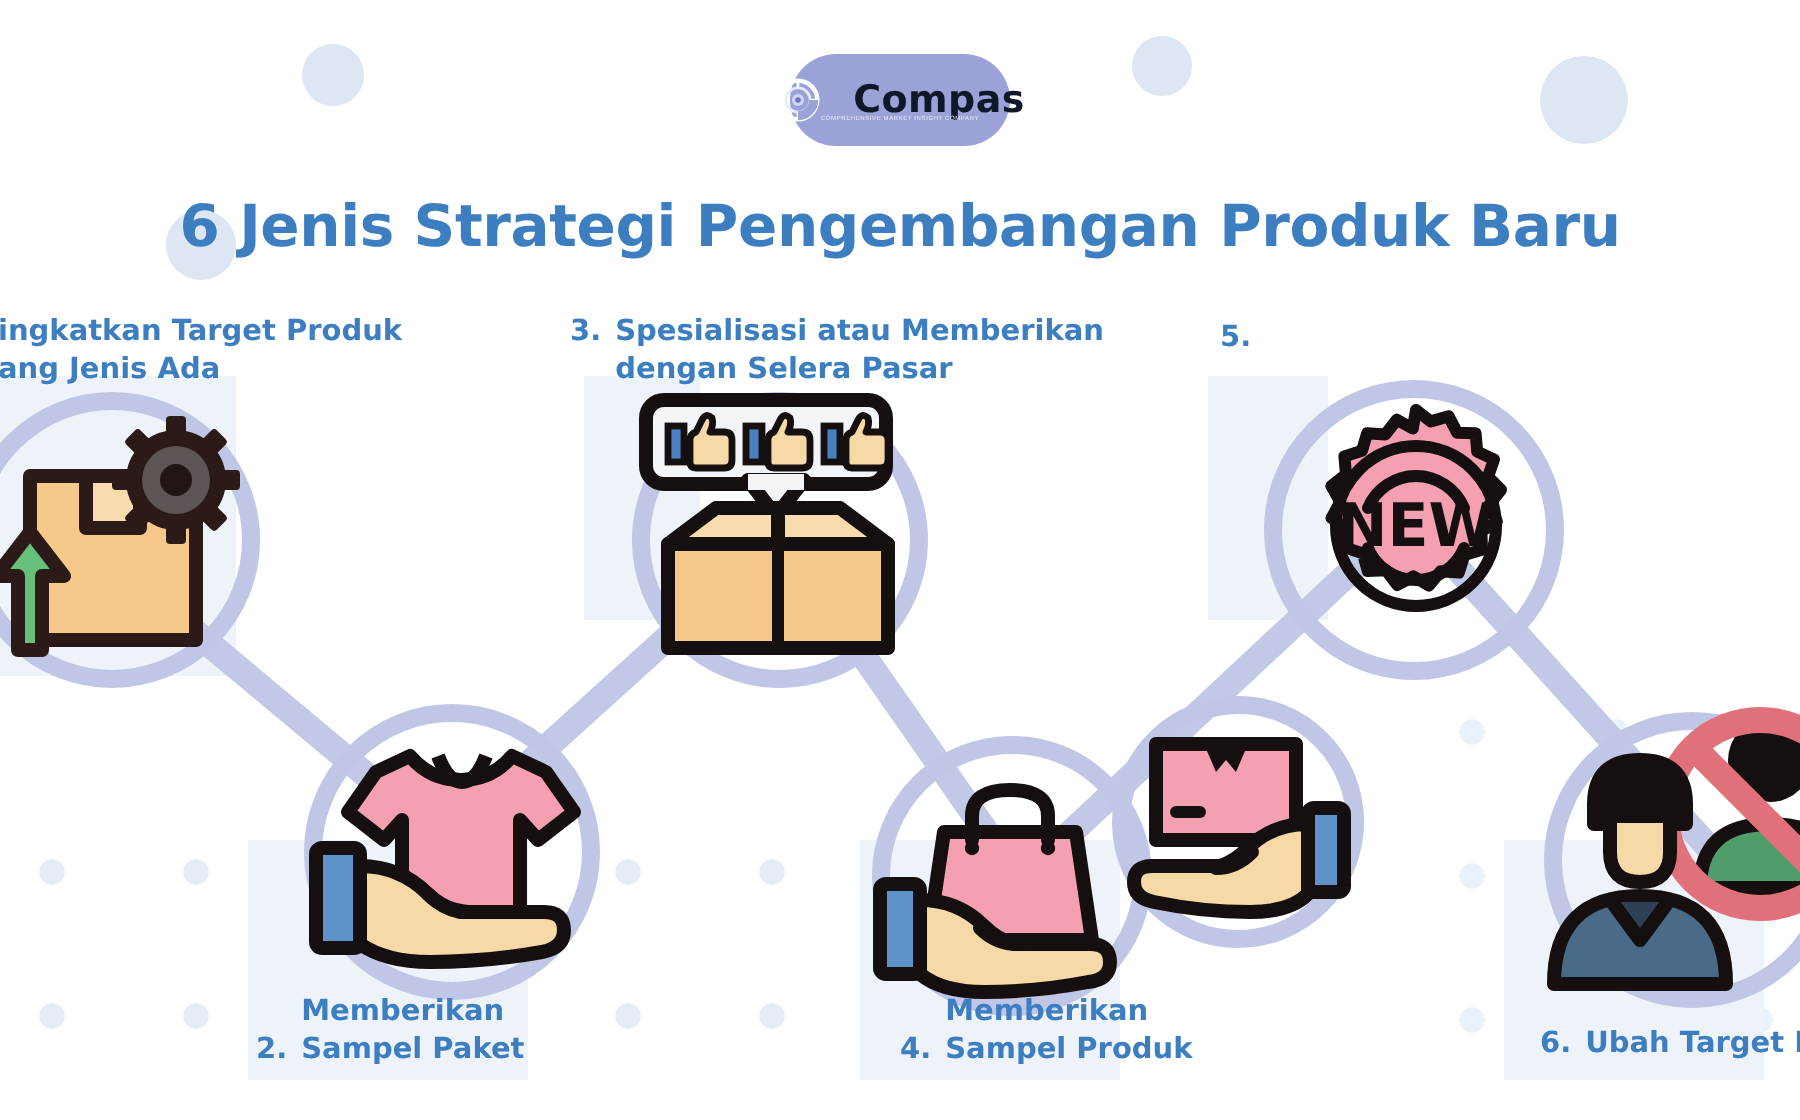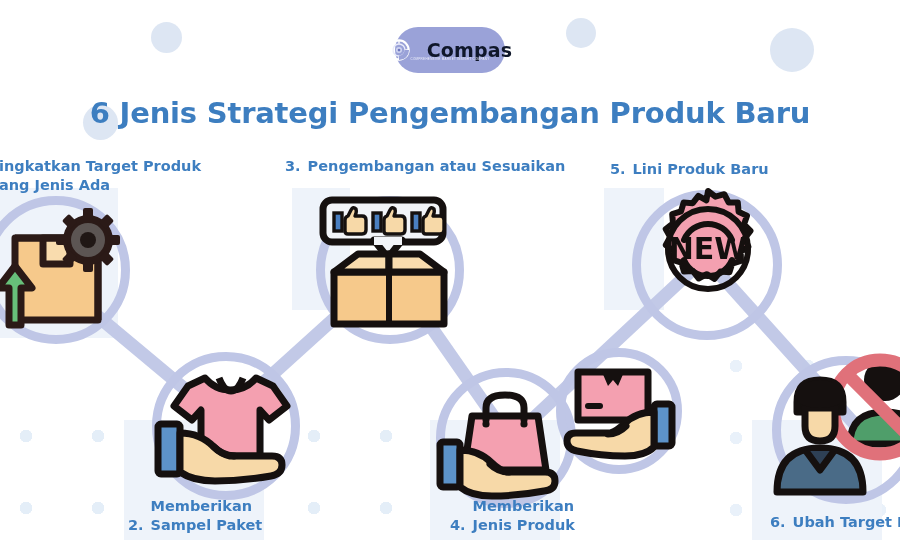--- a/index.html
+++ b/index.html
@@ -118,34 +118,33 @@
   <div class="label stack-num" style="left:128px;top:497px;">
     <span class="num">2.</span>
     <span class="txt">
       <span>Memberikan</span><br><span>Sampel Paket</span>
     </span>
   </div>
 
   <div class="label" style="left:285px;top:157px;">
     <span class="num">3.</span>
     <span class="txt">
-      <span>Pengembangan atau Sesuaikan</span><br>
+      <span>Spesialisasi atau Memberikan</span><br><span>dengan Selera Pasar</span>
     </span>
   </div>
 
   <div class="label stack-num" style="left:450px;top:497px;">
     <span class="num">4.</span>
     <span class="txt">
-      <span>Memberikan</span><br><span>Jenis Produk</span>
+      <span>Memberikan</span><br><span>Sampel Produk</span>
     </span>
   </div>
 
   <div class="label" style="left:610px;top:160px;">
     <span class="num">5.</span>
-    <span class="txt">Lini Produk Baru</span>
   </div>
 
   <div class="label" style="left:770px;top:513px;">
     <span class="num">6.</span>
     <span class="txt">Ubah Target P</span>
   </div>
 
   <div class="icon" style="left:-5px;top:200px;">
     <svg width="135" height="135" viewBox="0 0 135 135">
 
@@ -201,21 +200,21 @@
 
       <g transform="translate(0,6)">
         <path d="M16 70 H126 V122 H16 Z" fill="#f6c98b" stroke="#15100f" stroke-width="7" stroke-linejoin="round"></path>
         <path d="M16 70 L40 52 H71 L71 70 Z" fill="#f9dcae" stroke="#15100f" stroke-width="7" stroke-linejoin="round"></path>
         <path d="M126 70 L102 52 H71 L71 70 Z" fill="#f9dcae" stroke="#15100f" stroke-width="7" stroke-linejoin="round"></path>
         <path d="M71 70 V122" stroke="#15100f" stroke-width="6"></path>
       </g>
     </svg>
   </div>
 
-  <div class="icon" style="left:645px;top:186px;">
+  <div class="icon" style="left:645px;top:200px;">
     <svg width="126" height="126" viewBox="0 0 126 126">
       <g transform="translate(63,63)">
         <g id="scallop" fill="#f4a0b0" stroke="#15100f" stroke-width="6" stroke-linejoin="round">
           <path d="M0 -58
                    L7.4 -52.3 L16.3 -54.8 L20.6 -46.6 L29.8 -46.4 L30.6 -37.2 L39 -33.3
                    L36 -24.6 L42.5 -18.1 L36.8 -10.8 L40.4 -2.3 L32.7 2.7 L33 11.9
                    L24.2 14.5 L21.4 23.3 L12.3 22.6 L6.5 29.8 L-1.3 25.2 L-9.4 29.5
                    L-15 22.1 L-24.1 22.5 L-26.6 13.7 L-35.3 10.8 L-34.8 1.6 L-42.2 -4
                    L-37.8 -12 L-42.3 -20 L-35 -25.7 L-35.8 -34.8 L-27 -37.6 L-24.4 -46.4
                    L-15.3 -45.8 L-9.6 -53.1 L-1.6 -48.7 Z" transform="scale(1.0)"></path>

